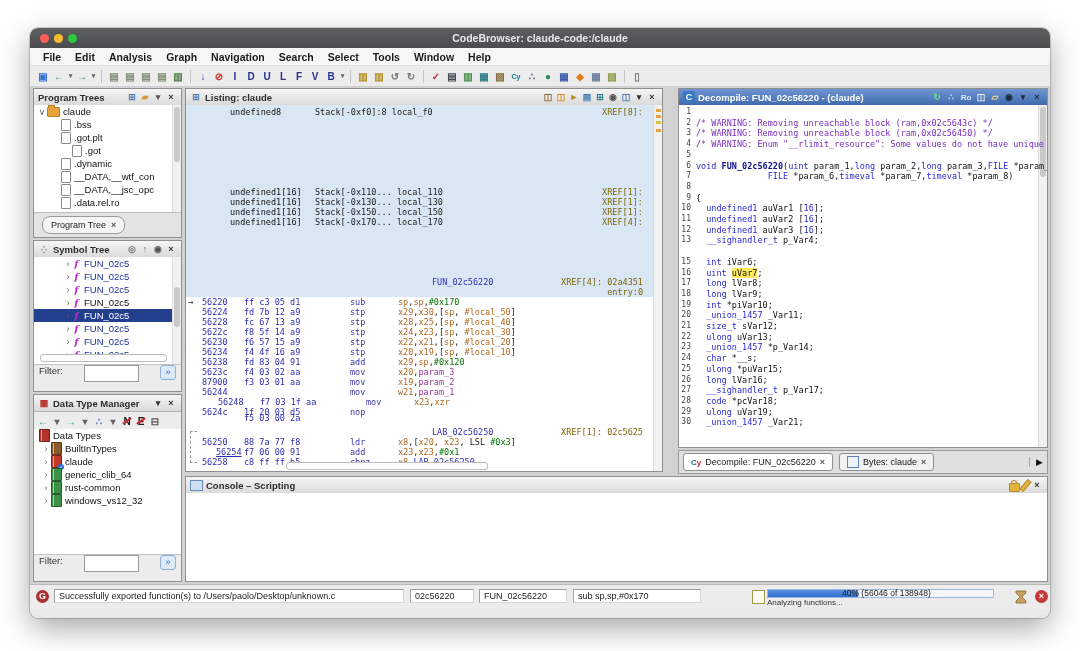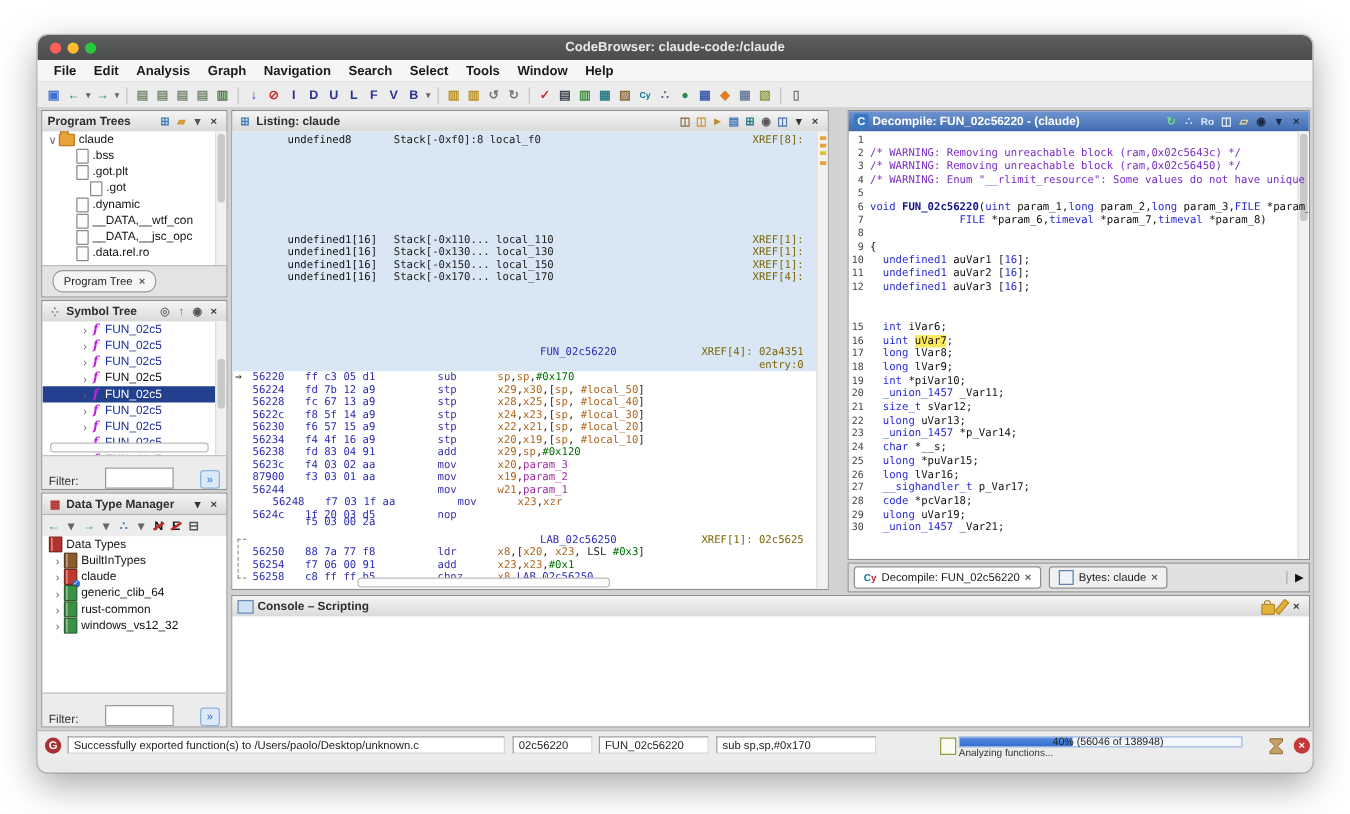--- a/index.html
+++ b/index.html
@@ -35,21 +35,21 @@
   .booki:before{content:"";position:absolute;left:1px;top:0;bottom:0;width:1px;background:rgba(255,255,255,.55);}
   .bk-builtin{background:#8a5a2a;}.bk-program{background:#c0392b;}.bk-archive{background:#3d9144;}
   .chk{position:absolute;right:-3px;bottom:-3px;width:6px;height:6px;border-radius:50%;background:#2d6fd1;color:#fff;font-size:5px;line-height:6px;text-align:center;}
   .ficon{font-family:"DejaVu Serif",serif;font-style:italic;font-weight:700;color:#c026d3;font-size:10px;width:9px;text-align:center;flex:0 0 9px;margin-right:3px;}
   .sym-label{color:#1d2f9e;}
   .trow.plain .sym-label{color:#111;}
   .trow.sel{background:#23408f;}
   .trow.sel .sym-label{color:#fff;}
   .tabbar{position:absolute;left:0;right:0;bottom:0;height:24px;background:#e3e3e3;border-top:1px solid #bdbdbd;display:flex;align-items:center;padding-left:8px;}
   .ptab{height:16px;background:#f5f5f5;border:1px solid #9b9b9b;border-radius:8px;display:flex;align-items:center;padding:0 8px;font-size:9px;color:#222;gap:5px;}
-  .filterrow{position:absolute;left:0;right:0;bottom:0;height:26px;background:#ececec;border-top:1px solid #c2c2c2;display:flex;align-items:flex-end;padding:0 5px;gap:21px;}
+  .filterrow{position:absolute;left:0;right:0;bottom:0;height:26px;background:#ececec;border-top:1px solid #c2c2c2;display:flex;align-items:flex-start;padding:0 5px;gap:21px;}
   .filterrow label{font-size:9.5px;color:#333;}
   .filterrow input{flex:1;height:13px;border:1px solid #9a9a9a;background:#fff;font-size:9px;min-width:20px;}
   .fbtn{width:14px;height:13px;background:#dce9f8;border:1px solid #8fb2d8;border-radius:3px;color:#2d6fd1;font-size:9px;line-height:12px;text-align:center;}
   .dtmbar{height:18px;background:#ececec;border-bottom:1px solid #c2c2c2;display:flex;align-items:center;padding:0 3px;gap:2px;}
   .dtmbar .hicon{font-size:10px;}
   .strike{position:relative;}
   .strike:after{content:"";position:absolute;left:1px;top:5px;width:10px;height:2px;background:#c6272c;transform:rotate(-35deg);}
   
   .vscroll{position:absolute;top:0;bottom:0;right:0;width:8px;background:#f1f1f1;border-left:1px solid #ddd;}
   .vthumb{position:absolute;left:1px;width:6px;background:#c9c9c9;border-radius:3px;}
@@ -510,21 +510,21 @@
             <span class="c-lab" style="left: 232px;">LAB_02c56250</span>
             <span class="xr">XREF[1]:   02c5625</span>
           </div>
           <div class="lrow" style="top: 332px;">
             <span class="c-addr" style="left: 2px;">56250</span>
             <span class="c-addr" style="left: 44px;">88 7a 77 f8</span>
             <span class="c-mn" style="left: 150px;">ldr</span>
             <span style="left: 198px;"><span class="c-reg" style="position: static;">x8</span><span class="c-pl" style="position: static;">,</span><span class="c-pl" style="position: static;">[</span><span class="c-reg" style="position: static;">x20</span><span class="c-pl" style="position: static;">,</span><span class="c-pl" style="position: static;"> </span><span class="c-reg" style="position: static;">x23</span><span class="c-pl" style="position: static;">,</span><span class="c-pl" style="position: static;"> </span><span class="c-pl" style="position: static;">LSL</span><span class="c-pl" style="position: static;"> </span><span class="c-imm" style="position: static;">#0x3</span><span class="c-pl" style="position: static;">]</span></span>
           </div>
           <div class="lrow" style="top: 342px;">
-            <span class="c-addr" style="left: 2px;">56254</span>
+            <span class="c-addr" style="left: 16px; text-decoration: underline;">56254</span>
             <span class="c-addr" style="left: 44px;">f7 06 00 91</span>
             <span class="c-mn" style="left: 150px;">add</span>
             <span style="left: 198px;"><span class="c-reg" style="position: static;">x23</span><span class="c-pl" style="position: static;">,</span><span class="c-reg" style="position: static;">x23</span><span class="c-pl" style="position: static;">,</span><span class="c-imm" style="position: static;">#0x1</span></span>
           </div>
           <div class="lrow" style="top: 352px;">
             <span class="c-addr" style="left: 2px;">56258</span>
             <span class="c-addr" style="left: 44px;">c8 ff ff b5</span>
             <span class="c-mn" style="left: 150px;">cbnz</span>
             <span style="left: 198px;"><span class="c-reg" style="position: static;">x8</span><span class="c-pl" style="position: static;">,</span><span class="c-lab" style="position: static;">LAB_02c56250</span></span>
           </div>
@@ -566,20 +566,21 @@
         <div class="dline" style="top: 23.4px;"><span class="no">3</span><span class="code"><span class="d-com">/* WARNING: Removing unreachable block (ram,0x02c56450) */</span></span></div>
         <div class="dline" style="top: 34.1px;"><span class="no">4</span><span class="code"><span class="d-com">/* WARNING: Enum "__rlimit_resource": Some values do not have unique nam</span></span></div>
         <div class="dline" style="top: 44.8px;"><span class="no">5</span><span class="code"></span></div>
         <div class="dline" style="top: 55.5px;"><span class="no">6</span><span class="code"><span class="d-type">void</span><span class="d-pl"> </span><span class="d-func">FUN_02c56220</span><span class="d-pl">(</span><span class="d-type">uint</span><span class="d-pl"> </span><span class="d-pl">param_1</span><span class="d-pl">,</span><span class="d-type">long</span><span class="d-pl"> </span><span class="d-pl">param_2</span><span class="d-pl">,</span><span class="d-type">long</span><span class="d-pl"> </span><span class="d-pl">param_3</span><span class="d-pl">,</span><span class="d-type">FILE</span><span class="d-pl"> </span><span class="d-pl">*</span><span class="d-pl">param_4</span></span></div>
         <div class="dline" style="top: 66.2px;"><span class="no">7</span><span class="code"><span class="d-pl">              </span><span class="d-type">FILE</span><span class="d-pl"> </span><span class="d-pl">*</span><span class="d-pl">param_6</span><span class="d-pl">,</span><span class="d-type">timeval</span><span class="d-pl"> </span><span class="d-pl">*</span><span class="d-pl">param_7</span><span class="d-pl">,</span><span class="d-type">timeval</span><span class="d-pl"> </span><span class="d-pl">*</span><span class="d-pl">param_8</span><span class="d-pl">)</span></span></div>
         <div class="dline" style="top: 76.9px;"><span class="no">8</span><span class="code"></span></div>
         <div class="dline" style="top: 87.6px;"><span class="no">9</span><span class="code"><span class="d-pl">{</span></span></div>
         <div class="dline" style="top: 98.3px;"><span class="no">10</span><span class="code"><span class="d-pl">  </span><span class="d-type">undefined1</span><span class="d-pl"> </span><span class="d-pl">auVar1</span><span class="d-pl"> </span><span class="d-pl">[</span><span class="d-type">16</span><span class="d-pl">]</span><span class="d-pl">;</span></span></div>
         <div class="dline" style="top: 109px;"><span class="no">11</span><span class="code"><span class="d-pl">  </span><span class="d-type">undefined1</span><span class="d-pl"> </span><span class="d-pl">auVar2</span><span class="d-pl"> </span><span class="d-pl">[</span><span class="d-type">16</span><span class="d-pl">]</span><span class="d-pl">;</span></span></div>
         <div class="dline" style="top: 119.7px;"><span class="no">12</span><span class="code"><span class="d-pl">  </span><span class="d-type">undefined1</span><span class="d-pl"> </span><span class="d-pl">auVar3</span><span class="d-pl"> </span><span class="d-pl">[</span><span class="d-type">16</span><span class="d-pl">]</span><span class="d-pl">;</span></span></div>
+        <div class="dline" style="top: 130.4px;"><span class="no">13</span><span class="code"><span class="d-pl">  </span><span class="d-type">__sighandler_t</span><span class="d-pl"> </span><span class="d-pl">p_Var4</span><span class="d-pl">;</span></span></div>
         <div class="dline" style="top: 151.8px;"><span class="no">15</span><span class="code"><span class="d-pl">  </span><span class="d-type">int</span><span class="d-pl"> </span><span class="d-pl">iVar6</span><span class="d-pl">;</span></span></div>
         <div class="dline" style="top: 162.5px;"><span class="no">16</span><span class="code"><span class="d-pl">  </span><span class="d-type">uint</span><span class="d-pl"> </span><span class="d-pl hl">uVar7</span><span class="d-pl">;</span></span></div>
         <div class="dline" style="top: 173.2px;"><span class="no">17</span><span class="code"><span class="d-pl">  </span><span class="d-type">long</span><span class="d-pl"> </span><span class="d-pl">lVar8</span><span class="d-pl">;</span></span></div>
         <div class="dline" style="top: 183.9px;"><span class="no">18</span><span class="code"><span class="d-pl">  </span><span class="d-type">long</span><span class="d-pl"> </span><span class="d-pl">lVar9</span><span class="d-pl">;</span></span></div>
         <div class="dline" style="top: 194.6px;"><span class="no">19</span><span class="code"><span class="d-pl">  </span><span class="d-type">int</span><span class="d-pl"> </span><span class="d-pl">*</span><span class="d-pl">piVar10</span><span class="d-pl">;</span></span></div>
         <div class="dline" style="top: 205.3px;"><span class="no">20</span><span class="code"><span class="d-pl">  </span><span class="d-type">_union_1457</span><span class="d-pl"> </span><span class="d-pl">_Var11</span><span class="d-pl">;</span></span></div>
         <div class="dline" style="top: 216px;"><span class="no">21</span><span class="code"><span class="d-pl">  </span><span class="d-type">size_t</span><span class="d-pl"> </span><span class="d-pl">sVar12</span><span class="d-pl">;</span></span></div>
         <div class="dline" style="top: 226.7px;"><span class="no">22</span><span class="code"><span class="d-pl">  </span><span class="d-type">ulong</span><span class="d-pl"> </span><span class="d-pl">uVar13</span><span class="d-pl">;</span></span></div>
         <div class="dline" style="top: 237.4px;"><span class="no">23</span><span class="code"><span class="d-pl">  </span><span class="d-type">_union_1457</span><span class="d-pl"> </span><span class="d-pl">*</span><span class="d-pl">p_Var14</span><span class="d-pl">;</span></span></div>
         <div class="dline" style="top: 248.1px;"><span class="no">24</span><span class="code"><span class="d-pl">  </span><span class="d-type">char</span><span class="d-pl"> </span><span class="d-pl">*</span><span class="d-pl">__s</span><span class="d-pl">;</span></span></div>

